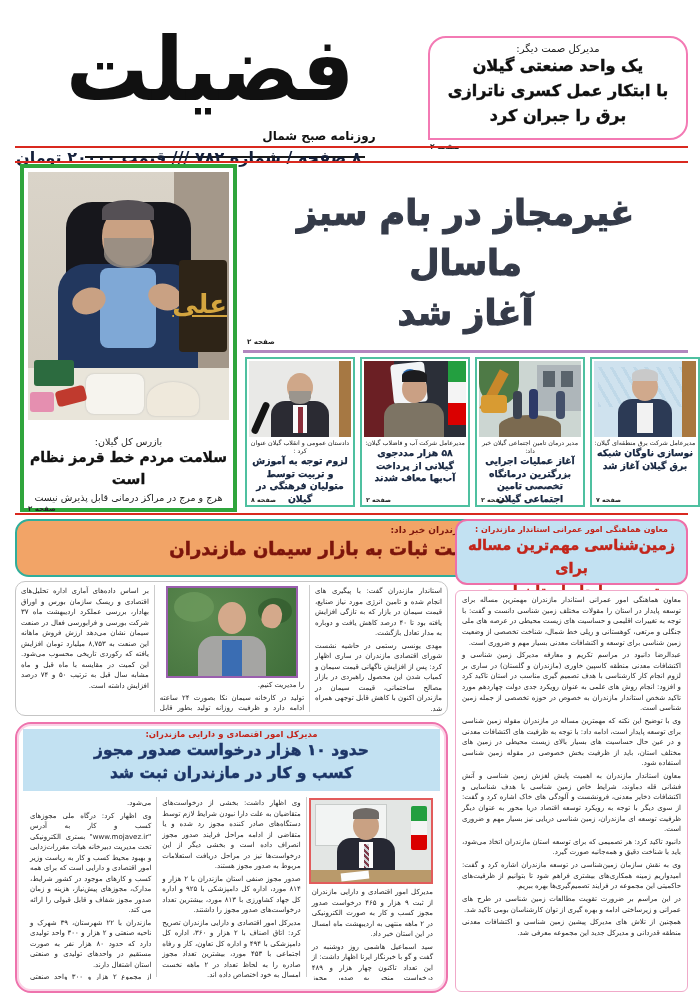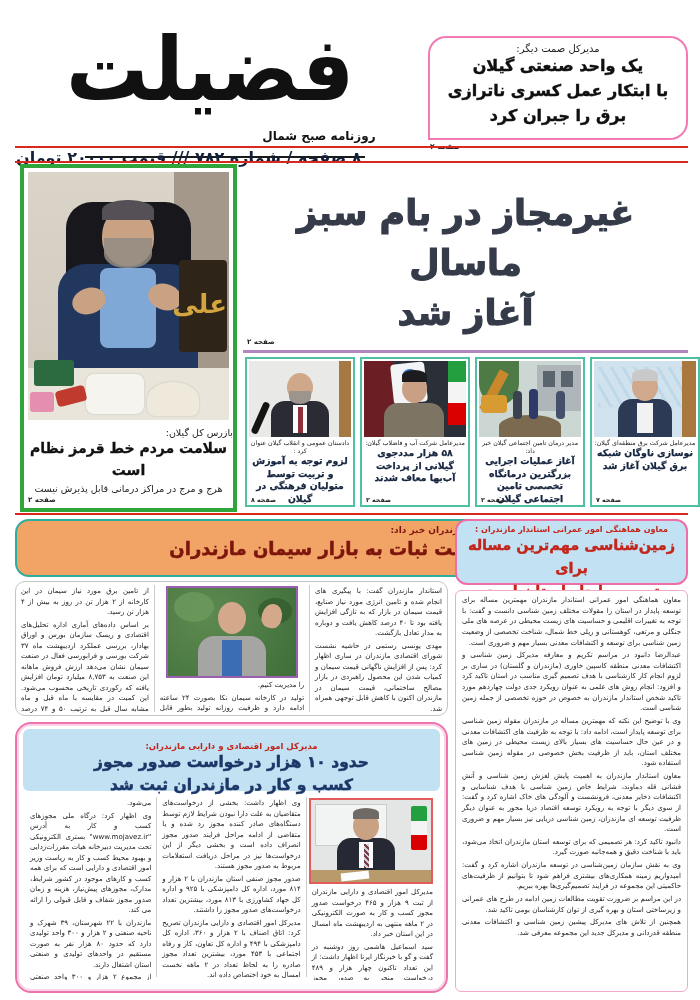--- a/index.html
+++ b/index.html
@@ -20,21 +20,21 @@
   
   .redrule{background:#d9291f;height:2px;}
   #rule-a{left:15px;top:146px;width:673px;}
   #rule-b{left:15px;top:161px;width:673px;}
   #date-r{right:14px;top:148px;font-size:10px;font-weight:bold;color:#14203a;}
   #issue-l{left:16px;top:148px;font-size:16px;font-weight:bold;color:#14203a;}
   
   #photobox{left:20px;top:164px;width:209px;height:340px;border:4px solid #2fa53c;background:#fff;}
   #leadphoto{position:relative;width:201px;height:248px;margin:4px auto 0;background:linear-gradient(#dad4c9,#cfc8bb);overflow:hidden;}
   .ph{position:absolute;}
-  #photobox .cap-kick{font-size:9.5px;color:#222;margin-top:7px;}
+  #photobox .cap-kick{font-size:9.5px;color:#222;text-align:center;margin-top:16px;}
   #photobox .cap-title{font-size:14px;font-weight:bold;color:#111;text-align:center;line-height:1.55;-webkit-text-stroke:.3px #111;}
   #photobox .cap-sub{font-size:9.5px;color:#222;text-align:center;margin-top:2px;}
   #photobox .cap-page{font-size:7px;font-weight:bold;color:#222;text-align:left;padding:2px 4px 0 4px;}
   
   #lead-kick{left:243px;top:168px;width:447px;text-align:center;font-size:13px;color:#1c1c1c;}
   #headline{left:241px;top:188px;width:449px;text-align:center;font-size:35px;line-height:50px;
             font-weight:bold;color:#353b49;-webkit-text-stroke:1.1px #353b49;}
   #lead-page{left:247px;top:338px;font-size:7px;font-weight:bold;color:#222;}
   #lav-rule{left:243px;top:350px;width:445px;height:3px;background:#b287bf;}
   
@@ -64,21 +64,21 @@
             border-radius:12px;box-sizing:border-box;text-align:center;padding-top:4px;}
   #geo-head .kick{font-size:8px;font-weight:bold;color:#c3251b;}
   #geo-head .hl{font-size:14.5px;font-weight:bold;color:#c3251b;line-height:1.6;-webkit-text-stroke:.4px #c3251b;}
   #geo-body{left:455px;top:590px;width:233px;height:402px;border:1.5px solid #f0a9c9;border-radius:6px;
             box-sizing:border-box;padding:4px 6px;font-size:7px;line-height:1.52;color:#222;
             text-align:justify;text-align-last:right;overflow:hidden;background:#fff;}
   #geo-body p{margin:0 0 2px 0;}
   
   #permits{left:15px;top:722px;width:433px;height:271px;border:2.5px solid #ee73ad;border-radius:16px;
            box-shadow:inset 0 0 0 2px #fbd3e6;box-sizing:border-box;background:#fff;overflow:hidden;}
-  #permits-head{margin:5px 6px 3px;height:62px;background:#c2e1f2;border-radius:6px;text-align:center;padding-top:12px;box-sizing:border-box;}
+  #permits-head{margin:5px 6px 3px;height:62px;background:#c2e1f2;border-radius:0;text-align:center;padding-top:0;box-sizing:border-box;}
   #permits-head .kick{font-size:8.5px;font-weight:bold;color:#c3251b;}
   #permits-head .hl{font-size:15.5px;font-weight:bold;color:#1d3668;line-height:1.5;-webkit-text-stroke:.45px #1d3668;}
   #permits-body{display:flex;margin:2px 8px;height:186px;overflow:hidden;}
   #p-col-r{width:128px;}
   #p-col-m{width:146px;}
   #p-col-l{width:128px;}
   #permits-photo{position:relative;width:120px;height:82px;border:2px solid #e25c5c;margin:0 auto 3px;
                  background:#e3e6e4;overflow:hidden;}
 </style>
 </head>
@@ -106,21 +106,21 @@
     <div id="leadphoto">
       <div class="ph" style="right:0;top:0;width:55px;height:248px;background:#a4988a;"></div>
       <div class="ph" style="left:38px;top:30px;width:125px;height:140px;background:#17171c;border-radius:26px;"></div>
       <div class="ph" style="left:30px;top:92px;width:140px;height:110px;background:#22375e;border-radius:28px 28px 0 0;"></div>
       <div class="ph" style="left:72px;top:96px;width:56px;height:80px;background:#7fa8d6;border-radius:8px;"></div>
       <div class="ph" style="left:74px;top:34px;width:52px;height:60px;background:#c9a183;border-radius:50% 50% 46% 46%;"></div>
       <div class="ph" style="left:74px;top:28px;width:52px;height:20px;background:#555055;border-radius:50% 50% 0 0;"></div>
       <div class="ph" style="left:76px;top:66px;width:48px;height:30px;background:#938c84;border-radius:0 0 46% 46%;opacity:.85;"></div>
       <div class="ph" style="left:44px;top:116px;width:34px;height:26px;background:#c9a183;border-radius:50%;transform:rotate(-18deg);"></div>
       <div class="ph" style="left:120px;top:112px;width:34px;height:26px;background:#c9a183;border-radius:50%;transform:rotate(16deg);"></div>
-      <div class="ph" style="right:2px;top:88px;width:48px;height:92px;background:#2e2417;border-radius:4px;color:#d4a53f;font-size:26px;font-weight:bold;text-align:center;line-height:88px;">علی</div>
+      <div class="ph" style="right:2px;top:88px;width:48px;height:92px;background:#2e2417;border-radius:4px;color:#d4a53f;font-size:26px;font-weight:bold;text-align:center;line-height:88px;text-decoration:underline;">علی</div>
       <div class="ph" style="left:0;bottom:0;width:201px;height:52px;background:#e9e5da;"></div>
       <div class="ph" style="left:58px;bottom:6px;width:58px;height:40px;background:#f6f4ee;border-radius:8px;box-shadow:0 0 2px #bbb;"></div>
       <div class="ph" style="left:28px;bottom:16px;width:30px;height:16px;background:#c03a2e;border-radius:4px;transform:rotate(-14deg);"></div>
       <div class="ph" style="left:6px;bottom:34px;width:40px;height:26px;background:#2c6b3f;border-radius:3px;"></div>
       <div class="ph" style="left:2px;bottom:8px;width:24px;height:20px;background:#e58fb0;border-radius:3px;"></div>
       <div class="ph" style="right:30px;bottom:4px;width:52px;height:34px;background:#efe9dc;border-radius:50% 50% 8px 8px;box-shadow:0 0 2px #bbb;"></div>
     </div>
     <div class="cap-kick">بازرس کل گیلان:</div>
     <div class="cap-title">سلامت مردم خط قرمز نظام است</div>
     <div class="cap-sub">هرج و مرج در مراکز درمانی قابل پذیرش نیست</div>
@@ -216,39 +216,38 @@
         <div class="ph" style="left:30px;top:48px;width:68px;height:40px;background:#a5a5a3;border-radius:16px 16px 0 0;"></div>
         <div class="ph" style="left:54px;top:52px;width:20px;height:36px;background:#3a6db3;"></div>
         <div class="ph" style="left:50px;top:14px;width:28px;height:32px;background:#d4a98b;border-radius:50%;"></div>
         <div class="ph" style="right:14px;top:16px;width:20px;height:24px;background:#d4a98b;border-radius:50% 50% 40% 40%;transform:rotate(14deg);"></div>
       </div>
       <p>را مدیریت کنیم.</p>
       <p>تولید در کارخانه سیمان نکا بصورت ۲۴ ساعته ادامه دارد و ظرفیت روزانه تولید بطور قابل توجهی افزایش یافته است. مدیرعامل کارخانه سیمان نکا هم چندی پیش با اشاره به دلایل افزایش اخیر قیمت گفت: مشکل اصلی نگرانی انرژی بود که موجب کاهش تولید شده بود اما پس</p>
     </div>
     <div class="vdiv"></div>
     <div class="bcol" id="c-col-l">
-      <p>از تامین برق مورد نیاز سیمان در این کارخانه از ۲ هزار تن در روز به بیش از ۴ هزار تن رسید.</p>
       <p>بر اساس داده‌های آماری اداره تحلیل‌های اقتصادی و ریسک سازمان بورس و اوراق بهادار، بررسی عملکرد اردیبهشت ماه ۳۷ شرکت بورسی و فرابورسی فعال در صنعت سیمان نشان می‌دهد ارزش فروش ماهانه این صنعت به ۸,۷۵۳ میلیارد تومان افزایش یافته که رکوردی تاریخی محسوب می‌شود. این کمیت در مقایسه با ماه قبل و ماه مشابه سال قبل به ترتیب ۵۰ و ۷۴ درصد افزایش داشته است.</p>
 
     </div>
   </div>
 
   <div class="abs" id="geo-head">
     <div class="kick">معاون هماهنگی امور عمرانی استاندار مازندران :</div>
     <div class="hl">زمین‌شناسی مهم‌ترین مساله برای</div>
     <div class="hl">توسعه پایدار استان است</div>
   </div>
   <div class="abs" id="geo-body">
     <p>معاون هماهنگی امور عمرانی استاندار مازندران مهمترین مساله برای توسعه پایدار در استان را مقولات مختلف زمین شناسی دانست و گفت: با توجه به تغییرات اقلیمی و حساسیت های زیست محیطی در عرصه های ملی جنگلی و مرتعی، کوهستانی و ریلی خط شمال، شناخت تخصصی از وضعیت زمین شناسی برای توسعه و اکتشافات معدنی بسیار مهم و ضروری است.</p>
     <p>عبدالرضا دانبود در مراسم تکریم و معارفه مدیرکل زمین شناسی و اکتشافات معدنی منطقه کاسپین خاوری (مازندران و گلستان) در ساری بر لزوم انجام کار کارشناسی با هدف تصمیم گیری مناسب در استان تاکید کرد و افزود: انجام روش های علمی به عنوان رویکرد جدی دولت چهاردهم مورد تاکید شخص استاندار مازندران به خصوص در حوزه تخصصی از جمله زمین شناسی است.</p>
     <p>وی با توضیح این نکته که مهمترین مساله در مازندران مقوله زمین شناسی برای توسعه پایدار است، ادامه داد: با توجه به ظرفیت های اکتشافات معدنی و در عین حال حساسیت های بسیار بالای زیست محیطی در زمین های مختلف استان، باید از ظرفیت بخش خصوصی در مقوله زمین شناسی استفاده شود.</p>
     <p>معاون استاندار مازندران به اهمیت پایش لغزش زمین شناسی و آتش فشانی قله دماوند، شرایط خاص زمین شناسی با هدف شناسایی و اکتشافات ذخایر معدنی، فرونشست و آلودگی های خاک اشاره کرد و گفت: از سوی دیگر با توجه به رویکرد توسعه اقتصاد دریا محور به عنوان دیگر ظرفیت توسعه ای مازندران، زمین شناسی دریایی نیز بسیار مهم و ضروری است.</p>
     <p>دانبود تاکید کرد: هر تصمیمی که برای توسعه استان مازندران اتخاذ می‌شود، باید با شناخت دقیق و همه‌جانبه صورت گیرد.</p>
     <p>وی به نقش سازمان زمین‌شناسی در توسعه مازندران اشاره کرد و گفت: امیدواریم زمینه همکاری‌های بیشتری فراهم شود تا بتوانیم از ظرفیت‌های حاکمیتی این مجموعه در فرایند تصمیم‌گیری‌ها بهره ببریم.</p>
-    <p>در این مراسم بر ضرورت تقویت مطالعات زمین ادامه در طرح های عمرانی و زیرساختی استان و بهره گیری از توان کارشناسان بومی تاکید شد.</p>
+    <p>در این مراسم بر ضرورت تقویت مطالعات زمین شناسی در طرح های عمرانی و زیرساختی ادامه و بهره گیری از توان کارشناسان بومی تاکید شد.</p>
     <p>همچنین از تلاش های مدیرکل پیشین زمین شناسی و اکتشافات معدنی منطقه قدردانی و مدیرکل جدید این مجموعه معرفی شد.</p>
   </div>
 
   <div class="abs" id="permits">
     <div id="permits-head">
       <div class="kick">مدیرکل امور اقتصادی و دارایی مازندران:</div>
       <div class="hl">حدود ۱۰ هزار درخواست صدور مجوز</div>
       <div class="hl">کسب و کار در مازندران ثبت شد</div>
     </div>
     <div id="permits-body">

